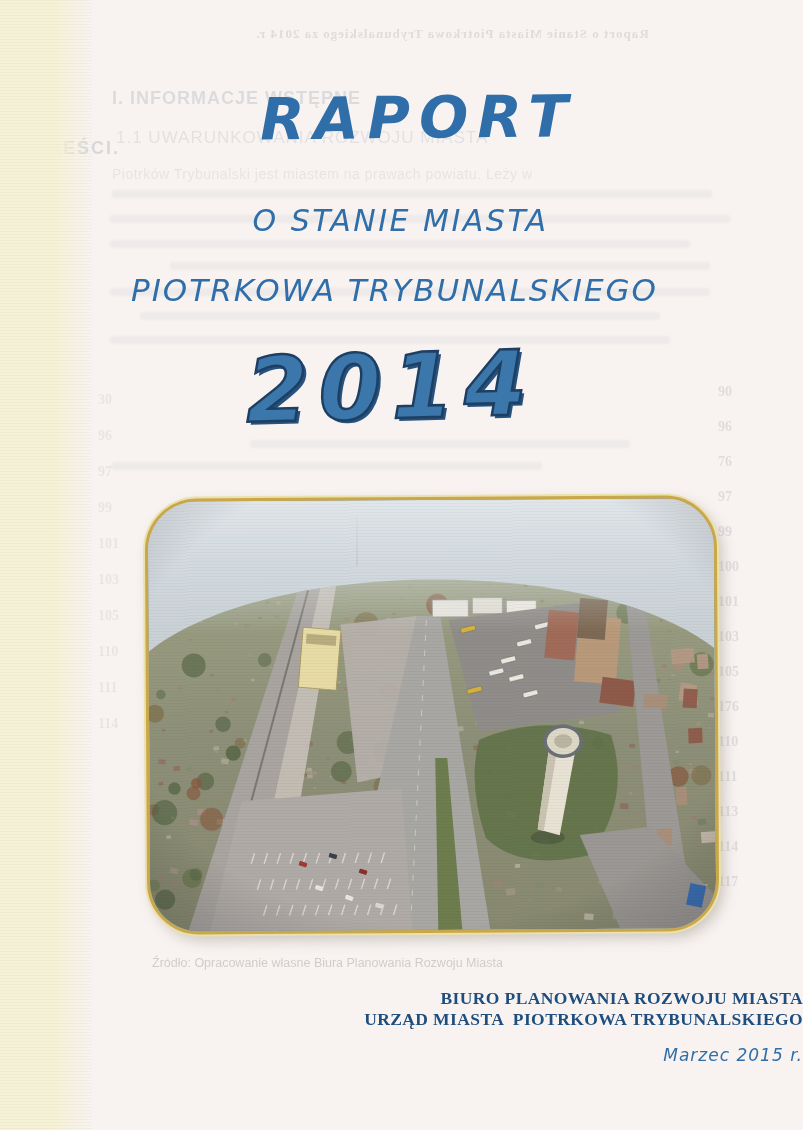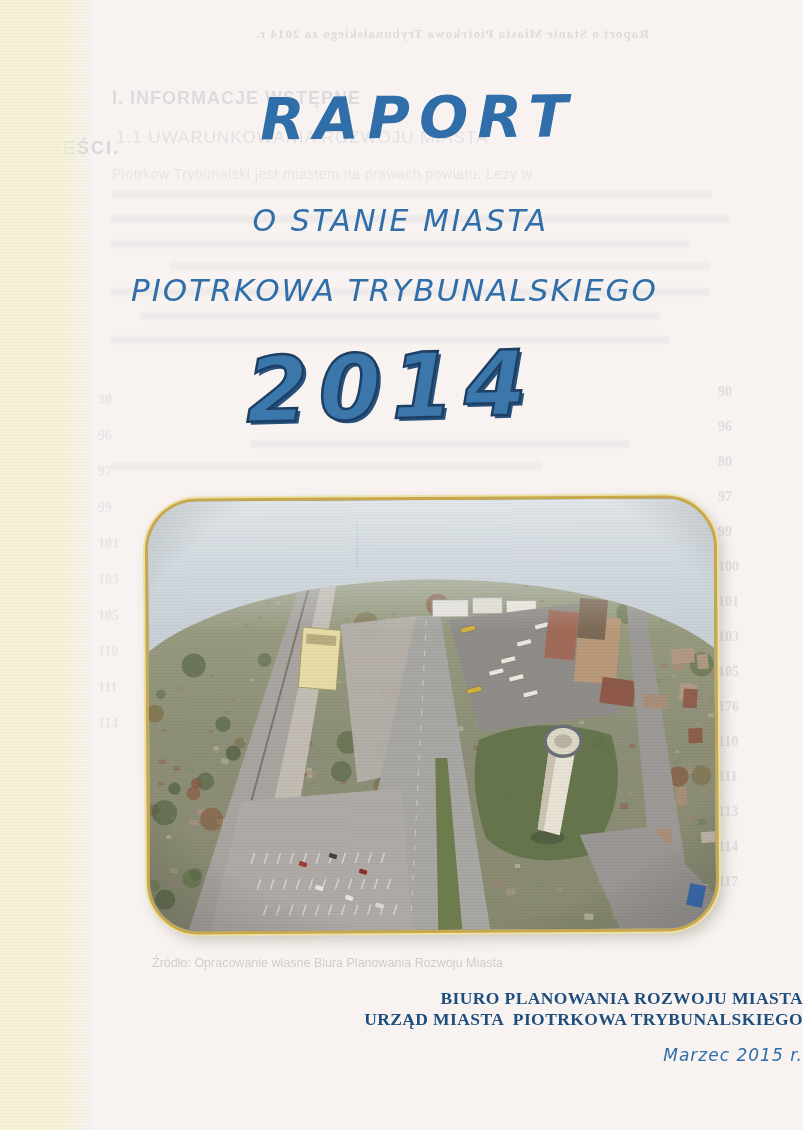--- a/index.html
+++ b/index.html
@@ -117,21 +117,21 @@
       <span>101</span>
       <span>103</span>
       <span>105</span>
       <span>110</span>
       <span>111</span>
       <span>114</span>
     </div>
   <div class="g-col g-col-right" id="ghost-col-right">
       <span>90</span>
       <span>96</span>
-      <span>80</span>
+      <span>76</span>
       <span>97</span>
       <span>99</span>
       <span>100</span>
       <span>101</span>
       <span>103</span>
       <span>105</span>
       <span>176</span>
       <span>110</span>
       <span>111</span>
       <span>113</span>

